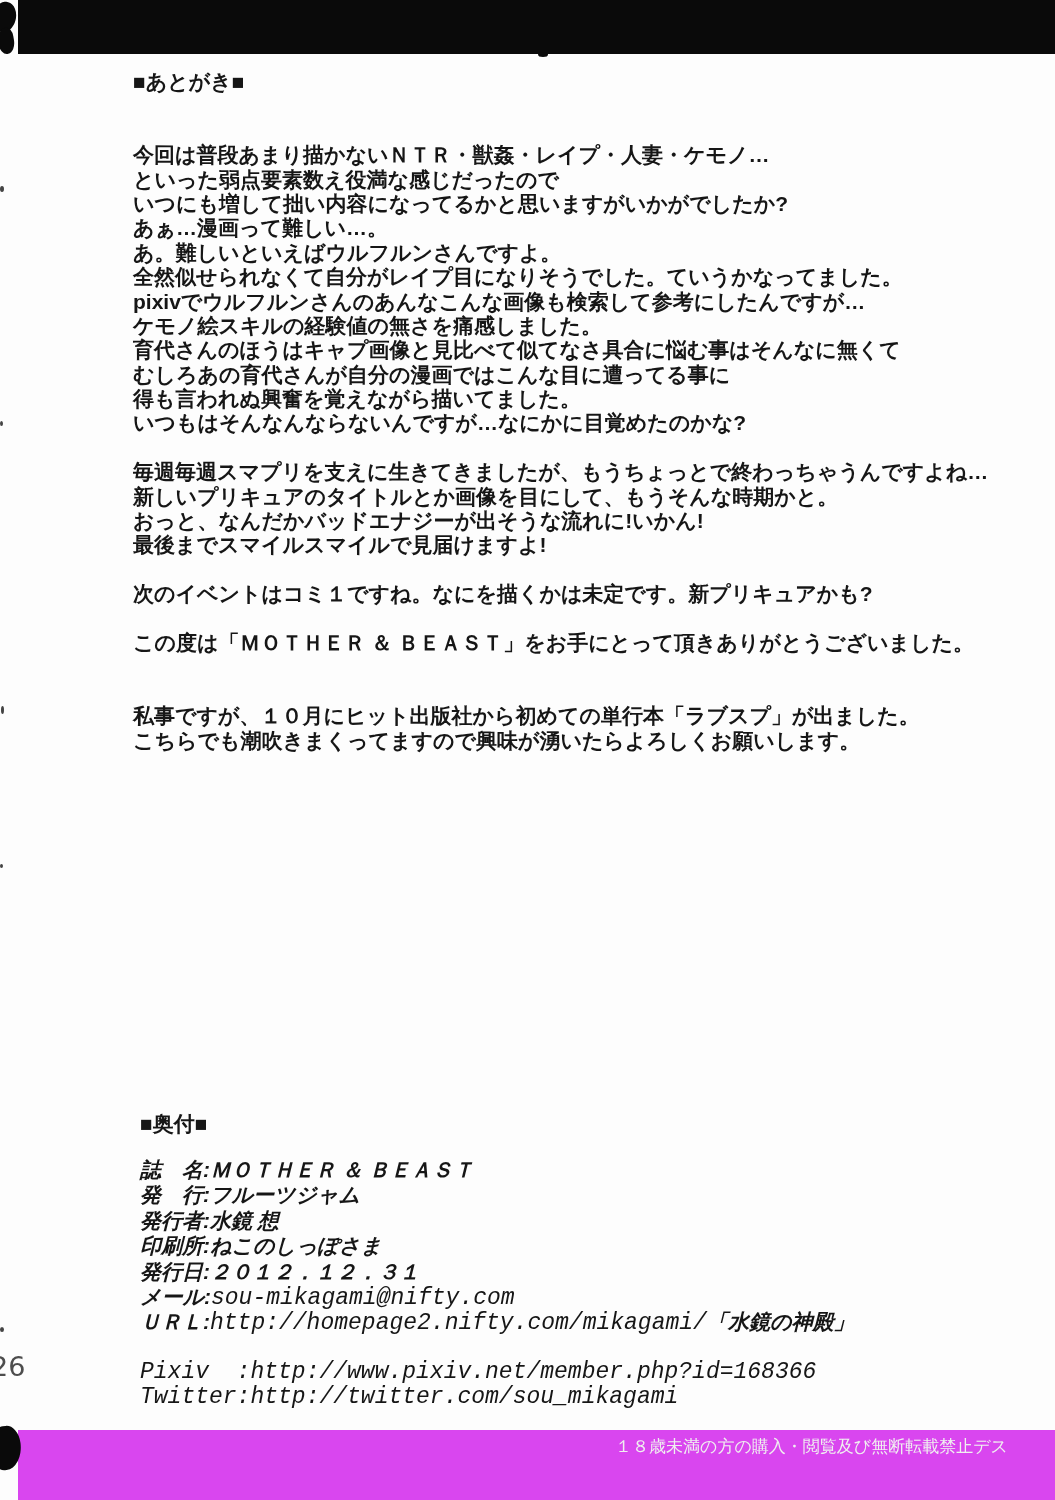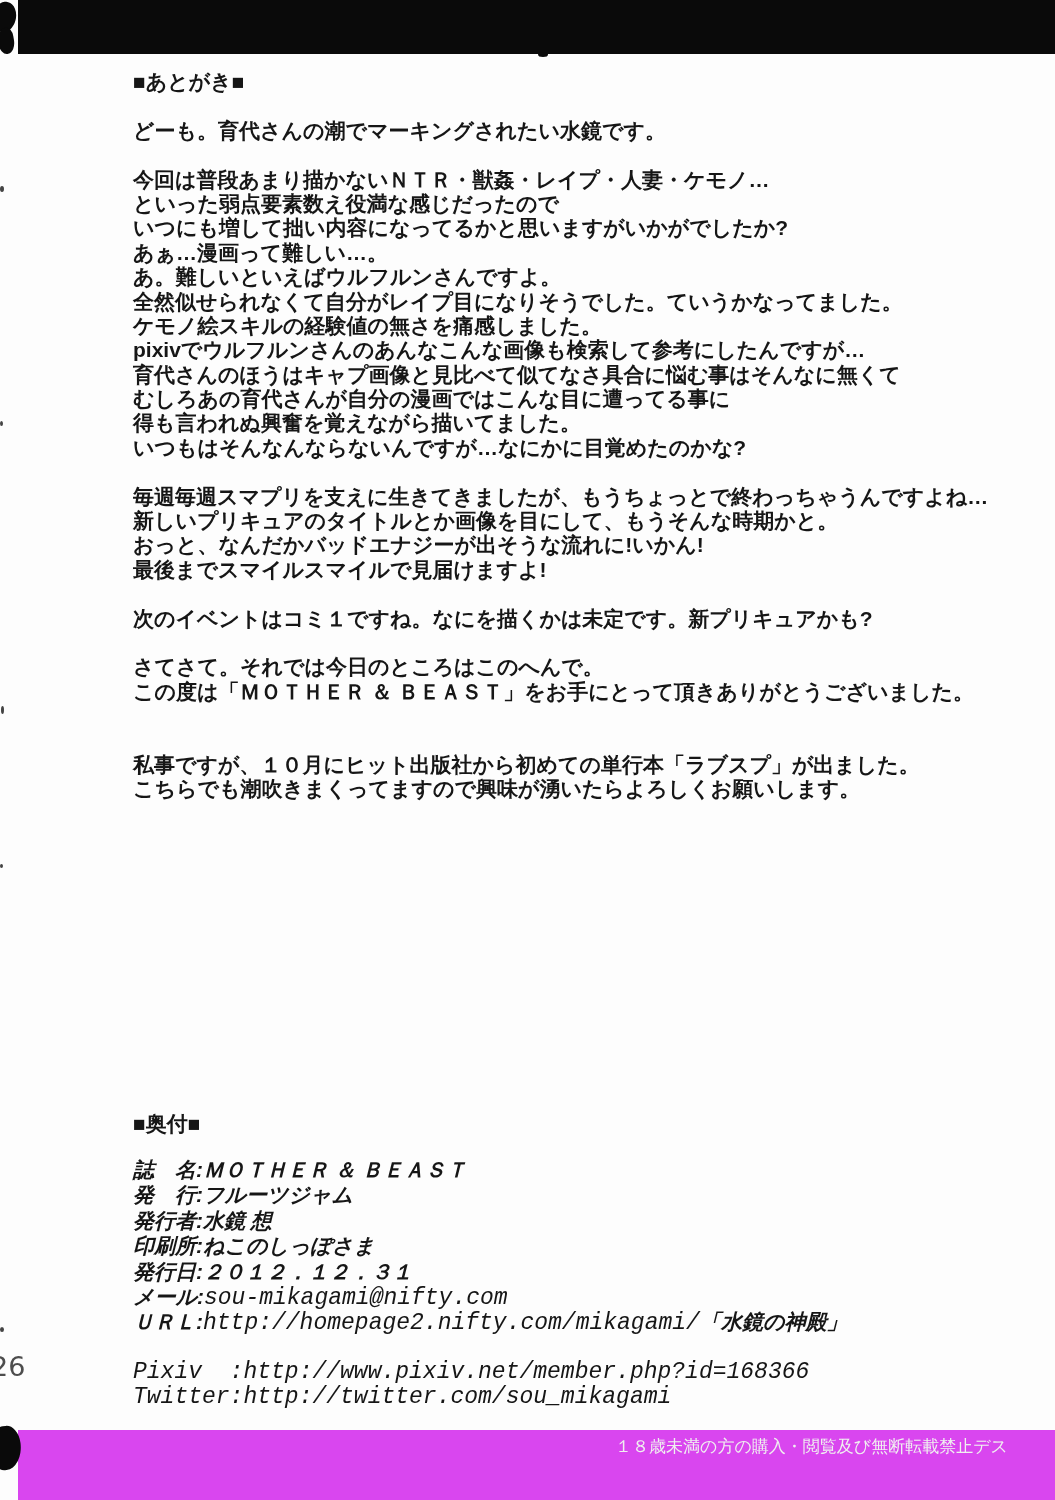--- a/index.html
+++ b/index.html
@@ -35,21 +35,21 @@
   
   .afterword{
     position:absolute;left:133px;top:70px;width:900px;
     font-size:21px;font-weight:600;letter-spacing:0;
   }
   .ln{height:24.4px;line-height:24.4px;white-space:pre;}
   .ln.heading{font-weight:700;}
 
   
   .colophon{
-    position:absolute;left:133px;top:1112px;width:900px;
+    position:absolute;left:140px;top:1112px;width:900px;
     font-size:21px;font-weight:600;
   }
   .colophon .heading{height:24px;line-height:24px;font-weight:700;white-space:pre;}
   .gap1{height:21px;}
   .gap2{height:25px;}
   .crow{height:25.4px;line-height:25.4px;white-space:pre;font-style:italic;}
   .mono{
     font-family:"Liberation Mono","DejaVu Sans Mono",monospace;
     font-size:23px;font-weight:500;
   }
@@ -73,43 +73,41 @@
   <div class="blob smudge-top"></div>
   <div class="speck s1"></div>
   <div class="speck s2"></div>
   <div class="speck s3"></div>
   <div class="speck s4"></div>
   <div class="speck s5"></div>
 
   <section class="afterword">
     <div class="ln heading">■あとがき■</div>
     <div class="ln"></div>
-    <div class="ln">どーも。育代さんの潮でマーキングされたい水鏡です。</div>
     <div class="ln"></div>
     <div class="ln">今回は普段あまり描かないＮＴＲ・獣姦・レイプ・人妻・ケモノ…</div>
     <div class="ln">といった弱点要素数え役満な感じだったので</div>
     <div class="ln">いつにも増して拙い内容になってるかと思いますがいかがでしたか?</div>
     <div class="ln">あぁ…漫画って難しい…。</div>
     <div class="ln">あ。難しいといえばウルフルンさんですよ。</div>
     <div class="ln">全然似せられなくて自分がレイプ目になりそうでした。ていうかなってました。</div>
+    <div class="ln">pixivでウルフルンさんのあんなこんな画像も検索して参考にしたんですが…</div>
     <div class="ln">ケモノ絵スキルの経験値の無さを痛感しました。</div>
-    <div class="ln">pixivでウルフルンさんのあんなこんな画像も検索して参考にしたんですが…</div>
     <div class="ln">育代さんのほうはキャプ画像と見比べて似てなさ具合に悩む事はそんなに無くて</div>
     <div class="ln">むしろあの育代さんが自分の漫画ではこんな目に遭ってる事に</div>
     <div class="ln">得も言われぬ興奮を覚えながら描いてました。</div>
     <div class="ln">いつもはそんなんならないんですが…なにかに目覚めたのかな?</div>
     <div class="ln"></div>
     <div class="ln">毎週毎週スマプリを支えに生きてきましたが、もうちょっとで終わっちゃうんですよね…</div>
     <div class="ln">新しいプリキュアのタイトルとか画像を目にして、もうそんな時期かと。</div>
     <div class="ln">おっと、なんだかバッドエナジーが出そうな流れに!いかん!</div>
     <div class="ln">最後までスマイルスマイルで見届けますよ!</div>
     <div class="ln"></div>
     <div class="ln">次のイベントはコミ１ですね。なにを描くかは未定です。新プリキュアかも?</div>
     <div class="ln"></div>
-    <div class="ln">さてさて。それでは今日のところはこのへんで。</div>
     <div class="ln">この度は「ＭＯＴＨＥＲ ＆ ＢＥＡＳＴ」をお手にとって頂きありがとうございました。</div>
     <div class="ln"></div>
     <div class="ln"></div>
     <div class="ln">私事ですが、１０月にヒット出版社から初めての単行本「ラブスプ」が出ました。</div>
     <div class="ln">こちらでも潮吹きまくってますので興味が湧いたらよろしくお願いします。</div>
   </section>
 
   <section class="colophon">
     <div class="heading">■奥付■</div>
     <div class="gap1"></div>

